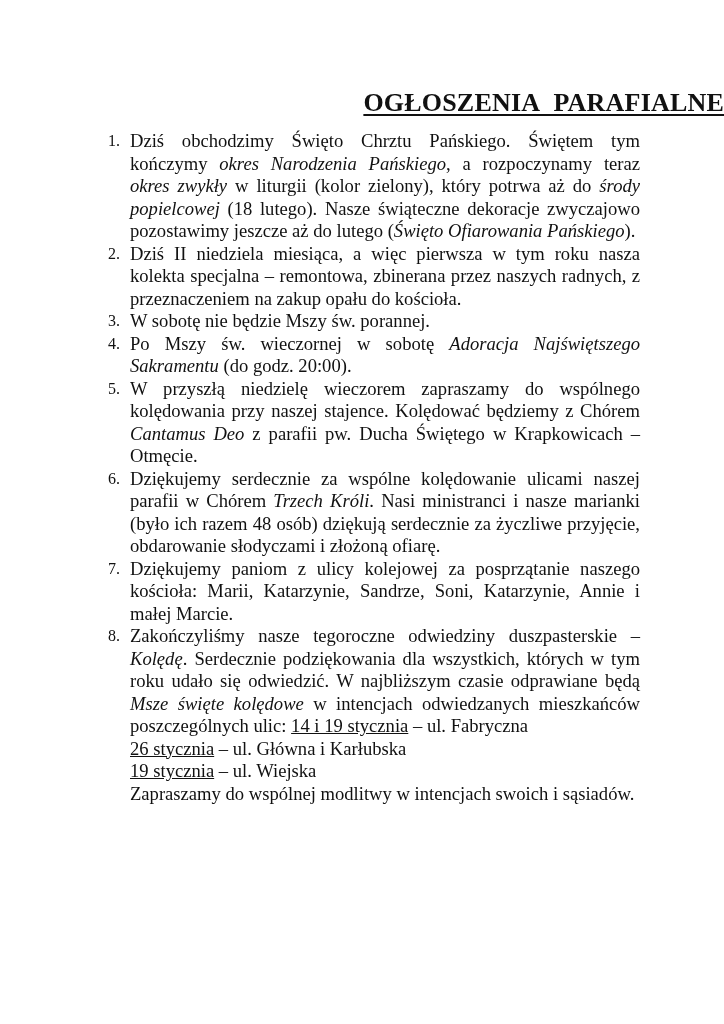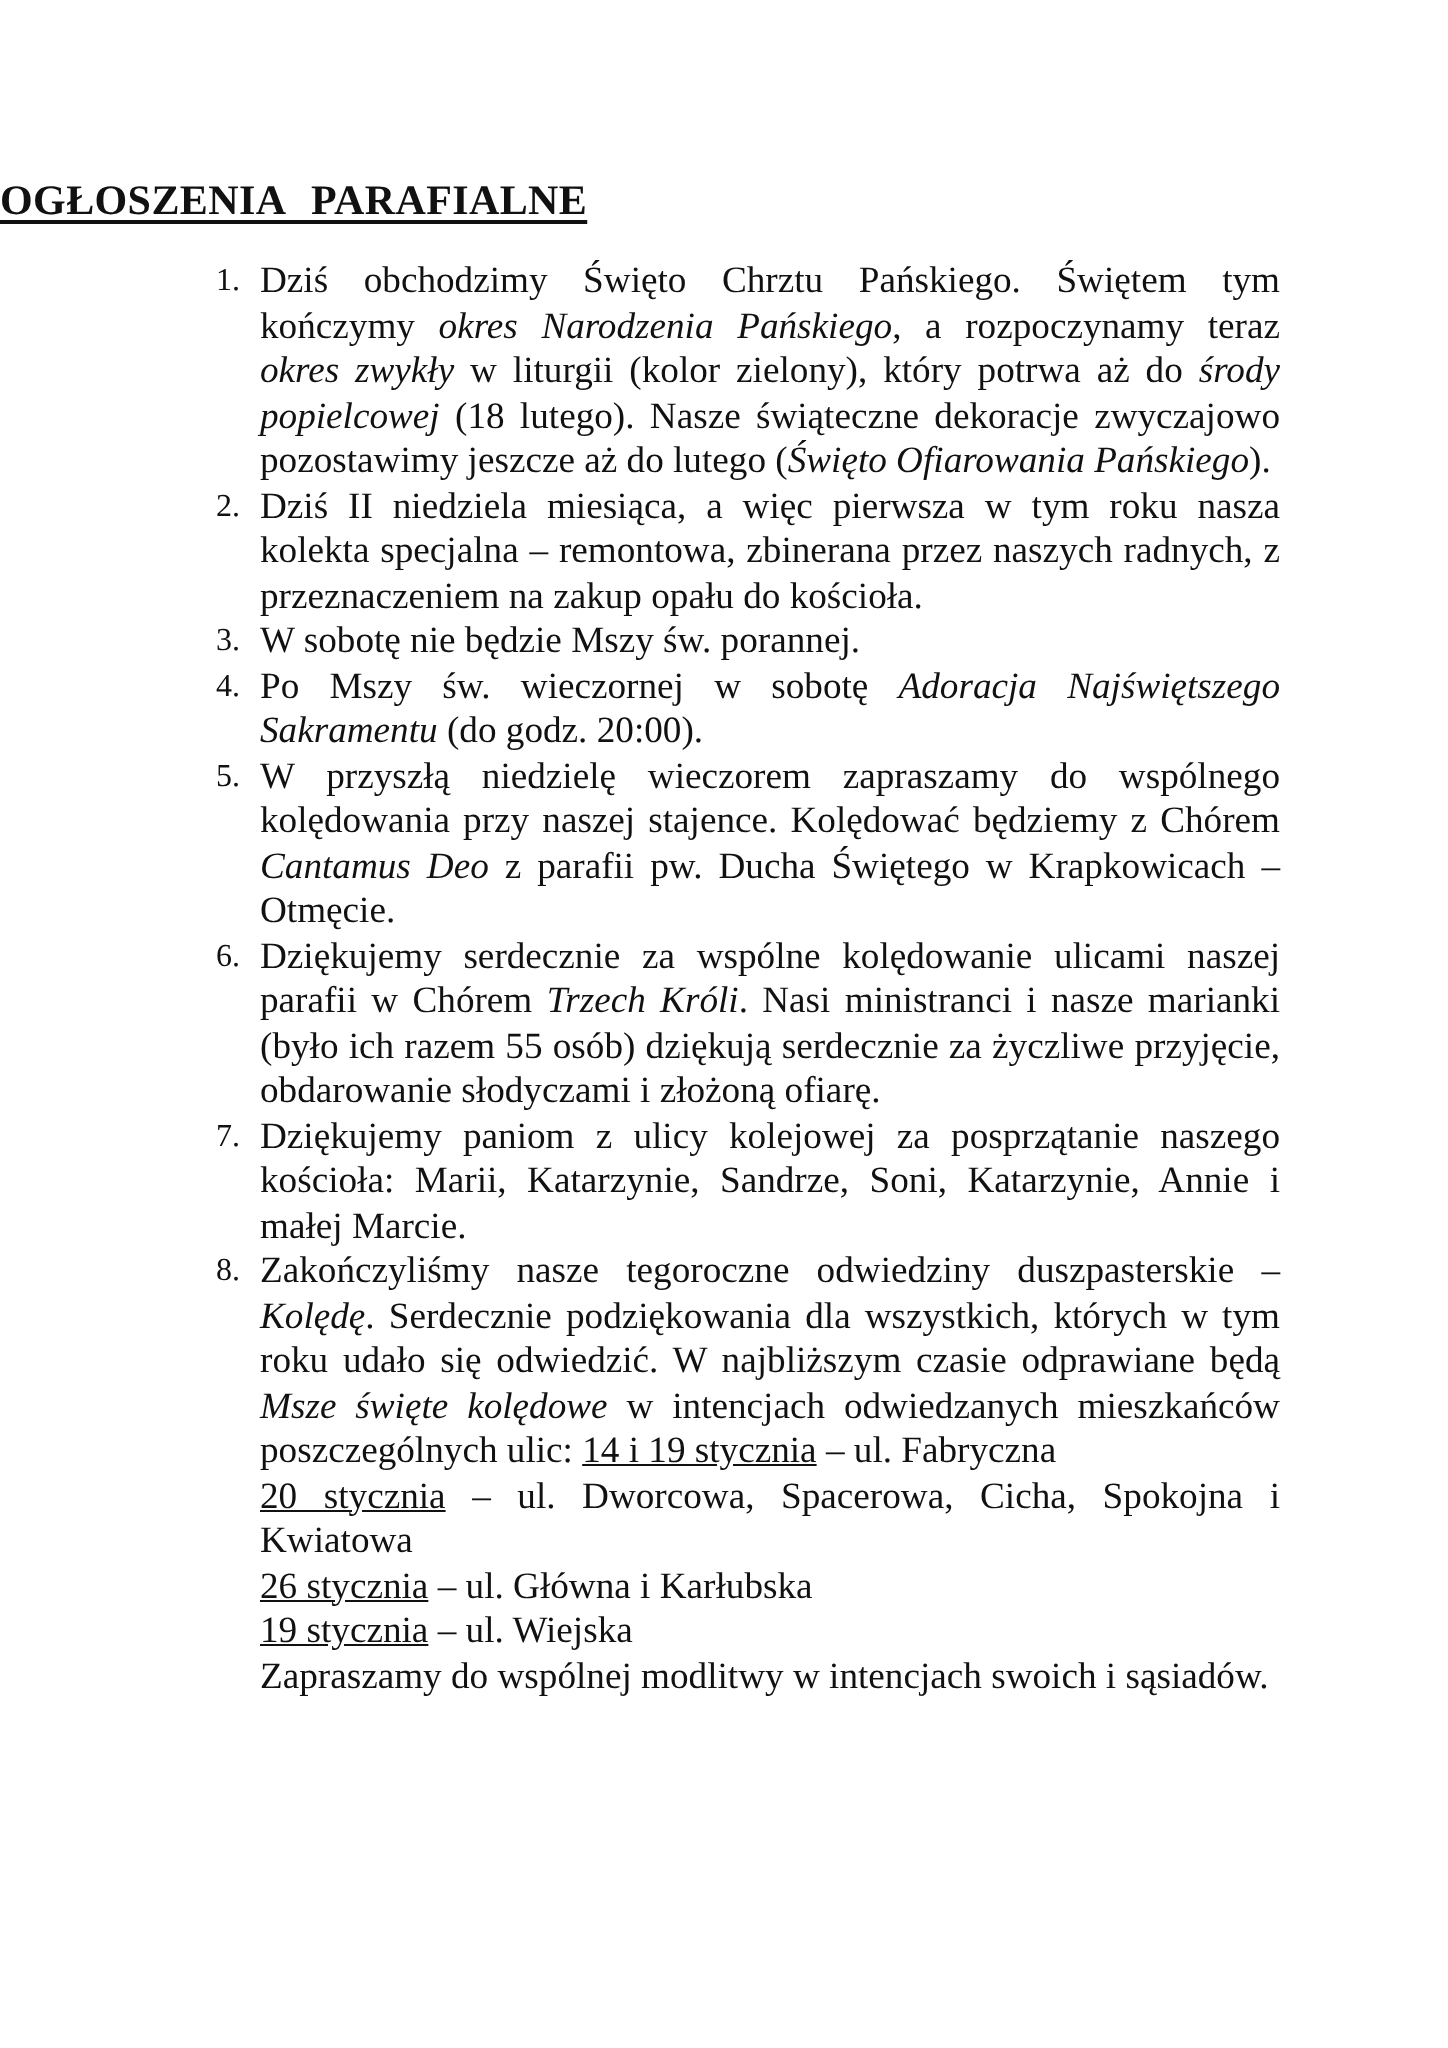--- a/index.html
+++ b/index.html
@@ -1,19 +1,19 @@
 <!DOCTYPE html>
 <html><head>
 <meta charset="utf-8">
 <style>
   html, body { margin:0; padding:0; background:#fff; }
   body { width:724px; height:1024px; position:relative; overflow:hidden;
          font-family:"Liberation Serif", serif; color:#111; }
-  .title { position:absolute; top:88px; left:0; width:724px; text-align:left;
-           font-weight:bold; font-size:21px; text-decoration:underline;
+  .title { position:absolute; top:88px; left:0; width:724px; text-align:right;
+           font-weight:bold; font-size:26px; text-decoration:underline;
            text-underline-offset:3px; letter-spacing:0.2px; word-spacing:8px; }
   ol.items { position:absolute; top:130px; left:108px; width:532px; margin:0; padding:0; list-style:none; }
   ol.items li { position:relative; padding-left:22px; font-size:18.6px; line-height:22.5px;
                 text-align:justify; }
   ol.items li .num { position:absolute; left:0; top:0; font-size:16px; }
   .sub { display:block; }
   .u { text-decoration:underline; }
   i { font-style:italic; }
 </style>
 </head>
@@ -37,27 +37,26 @@
     <li>
       <span class="num">4.</span>
       <span class="sub"><span>Po Mszy św. wieczornej w sobotę </span><i>Adoracja Najświętszego Sakramentu</i><span> (do godz. 20:00).</span></span>
     </li>
     <li>
       <span class="num">5.</span>
       <span class="sub"><span>W przyszłą niedzielę wieczorem zapraszamy do wspólnego kolędowania przy naszej stajence. Kolędować będziemy z Chórem </span><i>Cantamus Deo</i><span> z parafii pw. Ducha Świętego w Krapkowicach – Otmęcie.</span></span>
     </li>
     <li>
       <span class="num">6.</span>
-      <span class="sub"><span>Dziękujemy serdecznie za wspólne kolędowanie ulicami naszej parafii w Chórem </span><i>Trzech Króli</i><span>. Nasi ministranci i nasze marianki (było ich razem 55 osób) dziękują serdecznie za życzliwe przyjęcie, obdarowanie słodyczami i złożoną ofiarę.</span></span>
+      <span class="sub"><span>Dziękujemy serdecznie za wspólne kolędowanie ulicami naszej parafii w Chórem </span><i>Trzech Króli</i><span>. Nasi ministranci i nasze marianki (było ich razem 48 osób) dziękują serdecznie za życzliwe przyjęcie, obdarowanie słodyczami i złożoną ofiarę.</span></span>
     </li>
     <li>
       <span class="num">7.</span>
       <span class="sub"><span>Dziękujemy paniom z ulicy kolejowej za posprzątanie naszego kościoła: Marii, Katarzynie, Sandrze, Soni, Katarzynie, Annie i małej Marcie.</span></span>
     </li>
     <li>
       <span class="num">8.</span>
       <span class="sub"><span>Zakończyliśmy nasze tegoroczne odwiedziny duszpasterskie – </span><i>Kolędę</i><span>. Serdecznie podziękowania dla wszystkich, których w tym roku udało się odwiedzić. W najbliższym czasie odprawiane będą </span><i>Msze święte kolędowe</i><span> w intencjach odwiedzanych mieszkańców poszczególnych ulic: </span><span class="u">14 i 19 stycznia</span><span> – ul. Fabryczna</span></span>
-      <span class="sub"><span class="u">20 stycznia</span><span> – ul. Dworcowa, Spacerowa, Cicha, Spokojna i Kwiatowa</span></span>
       <span class="sub"><span class="u">26 stycznia</span><span> – ul. Główna i Karłubska</span></span>
       <span class="sub"><span class="u">19 stycznia</span><span> – ul. Wiejska</span></span>
       <span class="sub">Zapraszamy do wspólnej modlitwy w intencjach swoich i sąsiadów.</span>
     </li>
   </ol>
 
 </body></html>

